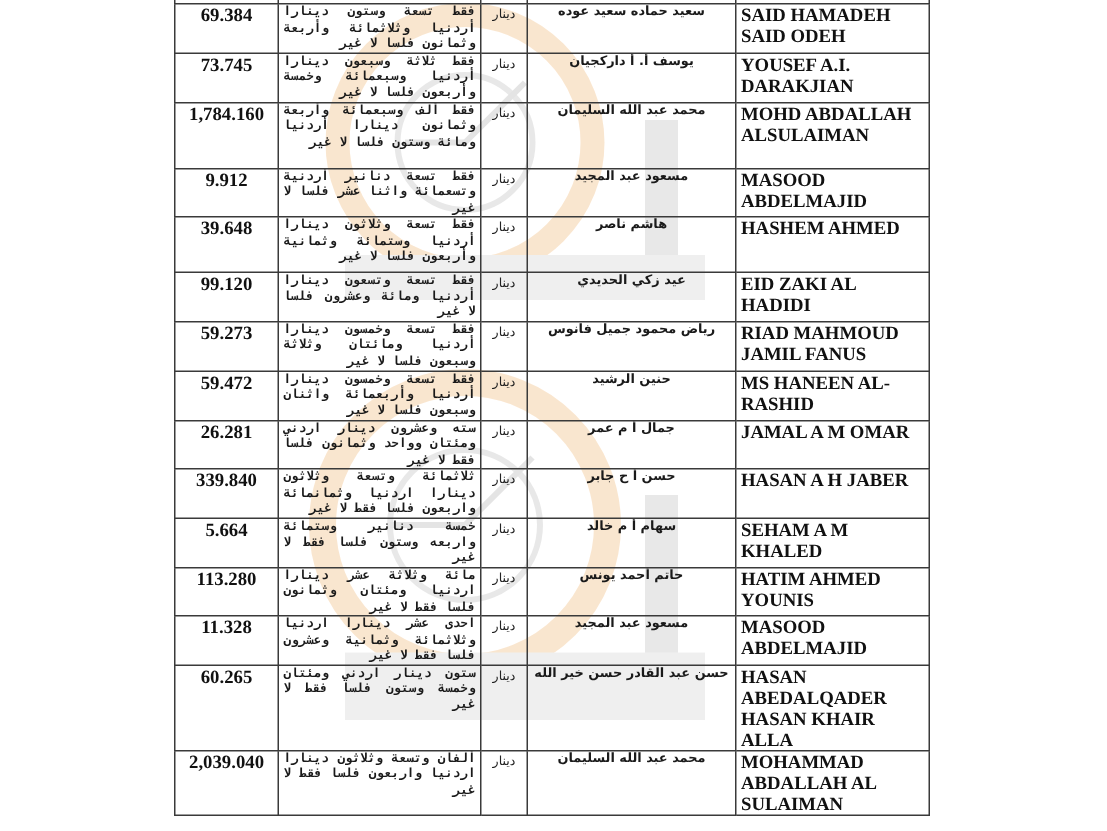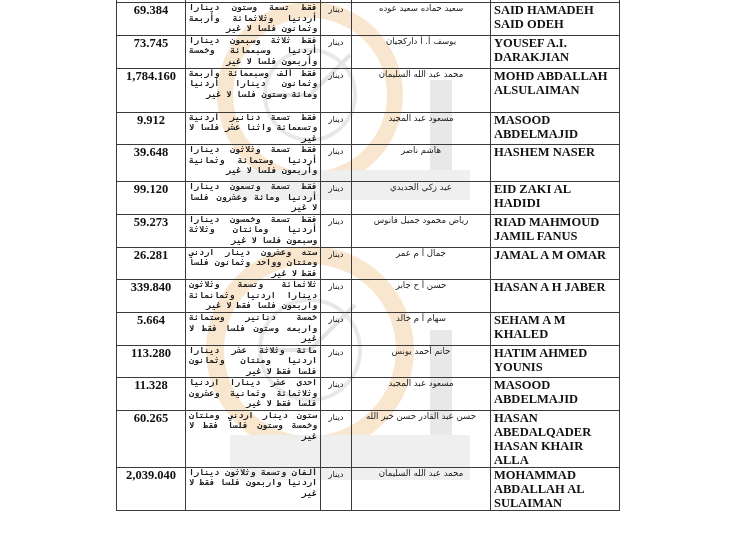--- a/index.html
+++ b/index.html
@@ -32,21 +32,21 @@
       font-family: Liberation Mono, monospace; font-weight: bold;
       font-size: 8.4px; line-height: 10.5px; color: #1a1a1a; padding-top: 1px;
     }
     td.cur {
       width: 24px; direction: rtl; text-align: center;
       font-family: "DejaVu Sans", sans-serif; font-size: 8.4px; line-height: 12px;
       color: #222; padding-top: 1px;
     }
     td.arname {
       width: 132px; direction: rtl; text-align: center;
-      font-family: "DejaVu Sans", sans-serif; font-weight: normal;
+      font-family: "DejaVu Sans", sans-serif; font-weight: bold;
       font-size: 8.6px; line-height: 11px; color: #1a1a1a; padding-top: 1px;
     }
     td.enname {
       width: 122px; text-align: left; padding-left: 6px;
       font-family: "Liberation Serif", serif; font-weight: bold;
       font-size: 12.5px; line-height: 14px; color: #111;
     }
   </style>
 </head>
 <body>
@@ -103,35 +103,42 @@
         <td class="words">فقط تسعة دنانير أردنية وتسعمائة واثنا عشر فلسا لا غير</td>
         <td class="cur">دينار</td>
         <td class="arname">مسعود عبد المجيد</td>
         <td class="enname">MASOOD ABDELMAJID</td>
       </tr>
       <tr style="height: 37px;">
         <td class="amt">39.648</td>
         <td class="words">فقط تسعة وثلاثون دينارا أردنيا وستمائة وثمانية وأربعون فلسا لا غير</td>
         <td class="cur">دينار</td>
         <td class="arname">هاشم ناصر</td>
-        <td class="enname">HASHEM NASER</td>
+        <td class="enname">HASHEM AHMED</td>
       </tr>
       <tr style="height: 22px;">
         <td class="amt">99.120</td>
         <td class="words">فقط تسعة وتسعون دينارا أردنيا ومائة وعشرون فلسا لا غير</td>
         <td class="cur">دينار</td>
         <td class="arname">عيد زكي الحديدي</td>
         <td class="enname">EID ZAKI AL HADIDI</td>
       </tr>
       <tr style="height: 33px;">
         <td class="amt">59.273</td>
         <td class="words">فقط تسعة وخمسون دينارا أردنيا ومائتان وثلاثة وسبعون فلسا لا غير</td>
         <td class="cur">دينار</td>
         <td class="arname">رياض محمود جميل فانوس</td>
         <td class="enname">RIAD MAHMOUD JAMIL FANUS</td>
+      </tr>
+      <tr style="height: 33px;">
+        <td class="amt">59.472</td>
+        <td class="words">فقط تسعة وخمسون دينارا أردنيا وأربعمائة واثنان وسبعون فلسا لا غير</td>
+        <td class="cur">دينار</td>
+        <td class="arname">حنين الرشيد</td>
+        <td class="enname">MS HANEEN AL-RASHID</td>
       </tr>
       <tr style="height: 21px;">
         <td class="amt">26.281</td>
         <td class="words">سته وعشرون دينار اردني ومئتان وواحد وثمانون فلسا فقط لا غير</td>
         <td class="cur">دينار</td>
         <td class="arname">جمال أ م عمر</td>
         <td class="enname">JAMAL A M OMAR</td>
       </tr>
       <tr style="height: 33px; margin-left: 29px;">
         <td class="amt">339.840</td>

